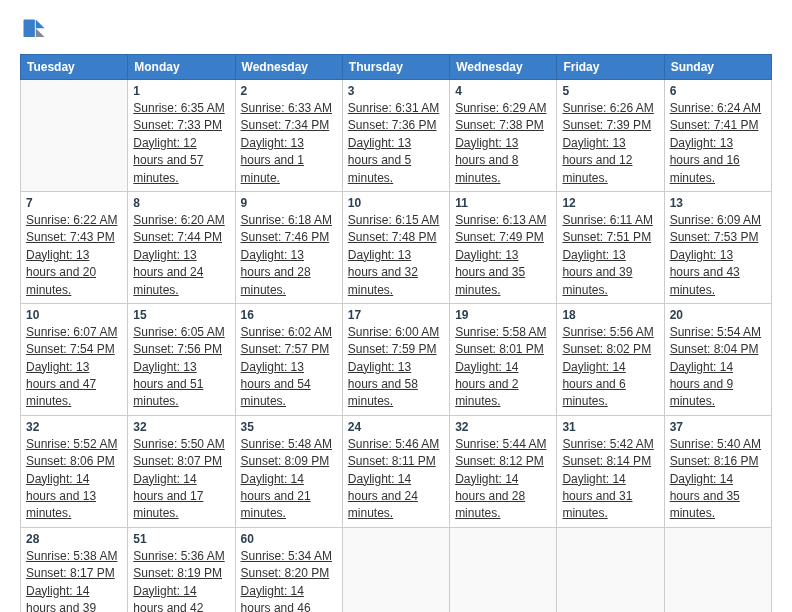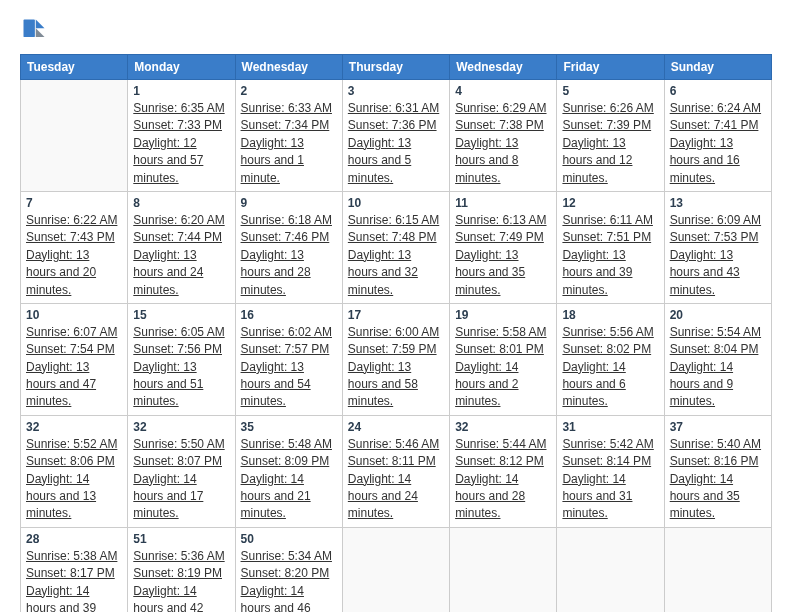--- a/index.html
+++ b/index.html
@@ -247,21 +247,21 @@
         <tr>
           <td>
             <div class="day-num">28</div>
             <div class="day-info">Sunrise: 5:38 AM<br>Sunset: 8:17 PM<br>Daylight: 14 hours and 39 minutes.</div>
           </td>
           <td>
             <div class="day-num">51</div>
             <div class="day-info">Sunrise: 5:36 AM<br>Sunset: 8:19 PM<br>Daylight: 14 hours and 42 minutes.</div>
           </td>
           <td>
-            <div class="day-num">50</div>
+            <div class="day-num">60</div>
             <div class="day-info">Sunrise: 5:34 AM<br>Sunset: 8:20 PM<br>Daylight: 14 hours and 46 minutes.</div>
           </td>
           <td class="empty"></td>
           <td class="empty"></td>
           <td class="empty"></td>
           <td class="empty"></td>
         </tr>
       </tbody>
   </table>
 </div>

